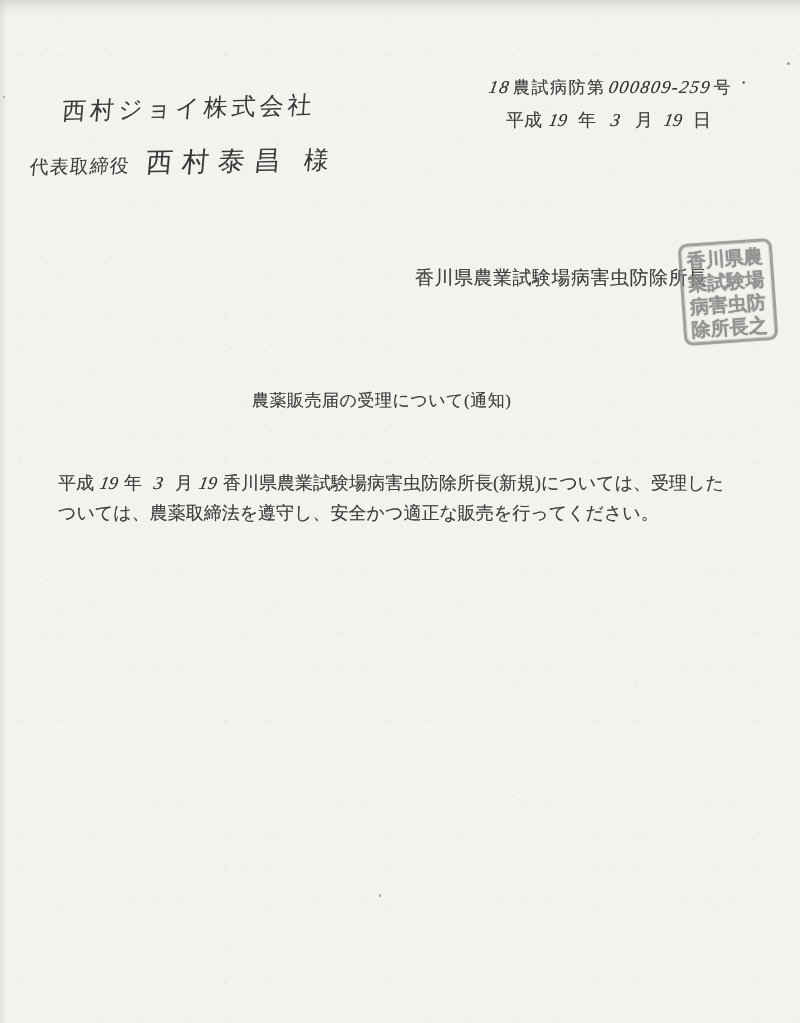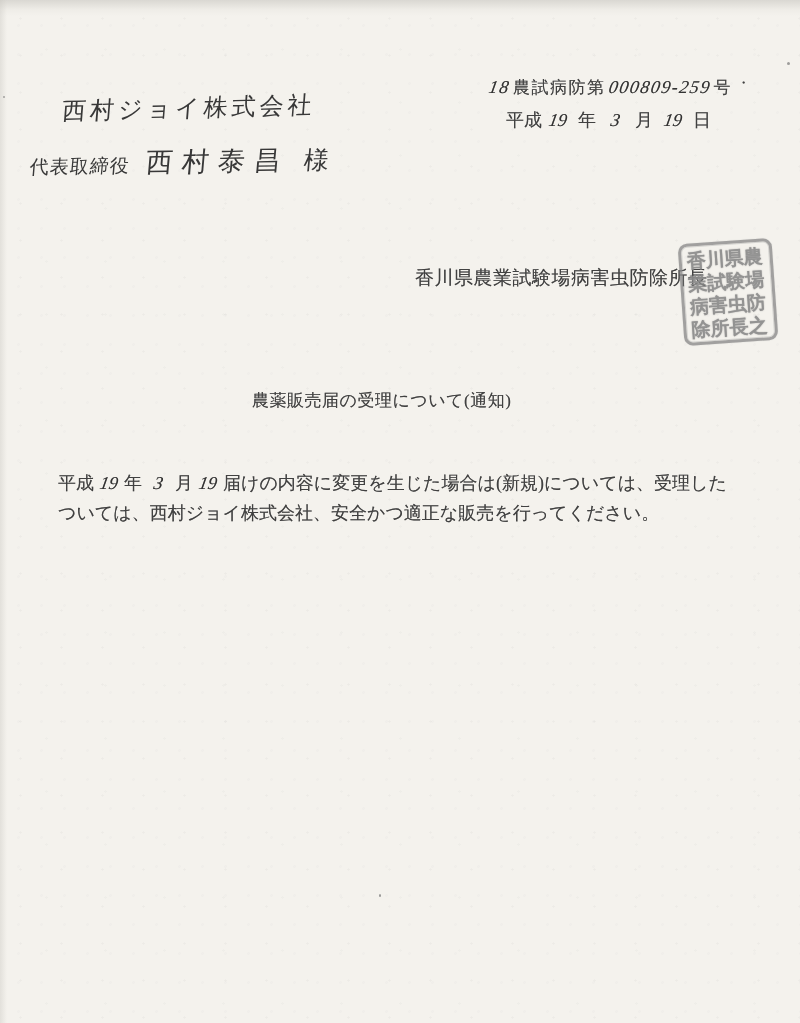--- a/index.html
+++ b/index.html
@@ -133,22 +133,22 @@
     <div class="seal-row">香川県農</div>
     <div class="seal-row">業試験場</div>
     <div class="seal-row">病害虫防</div>
     <div class="seal-row">除所長之</div>
   </div>
 
   <div class="subject-title printed">農薬販売届の受理について(通知)</div>
 
   <div class="body-block printed">
     <div class="body-line indent">
-      <span>平成</span><span class="hw">19</span><span>年</span><span class="hw month">3</span><span>月</span><span class="hw">19</span><span>届けの内容に変更を生じた場合は(新規)については、受理した</span>
+      <span>平成</span><span class="hw">19</span><span>年</span><span class="hw month">3</span><span>月</span><span class="hw">19</span><span>香川県農業試験場病害虫防除所長(新規)については、受理した</span>
     </div>
-    <div class="body-line indent">ついては、西村ジョイ株式会社、安全かつ適正な販売を行ってください。</div>
+    <div class="body-line indent">ついては、農薬取締法を遵守し、安全かつ適正な販売を行ってください。</div>
   </div>
 
   <div class="speck s1"></div>
   <div class="speck s2"></div>
   <div class="speck s3"></div>
 
 </div>
 
 </body></html>

